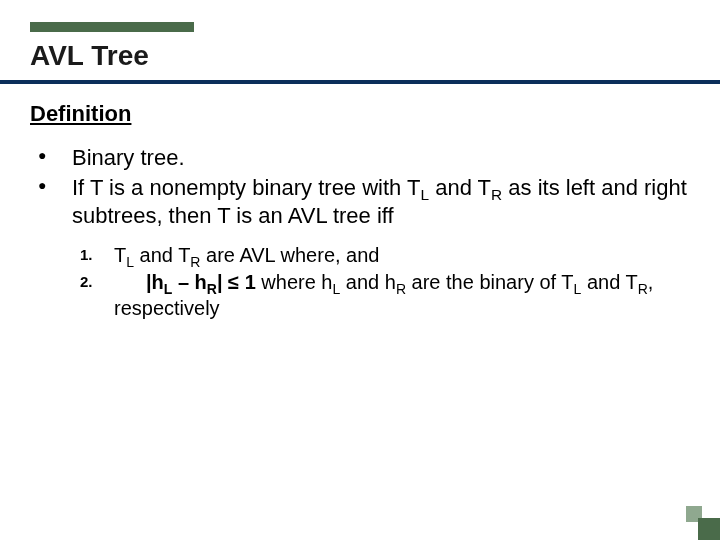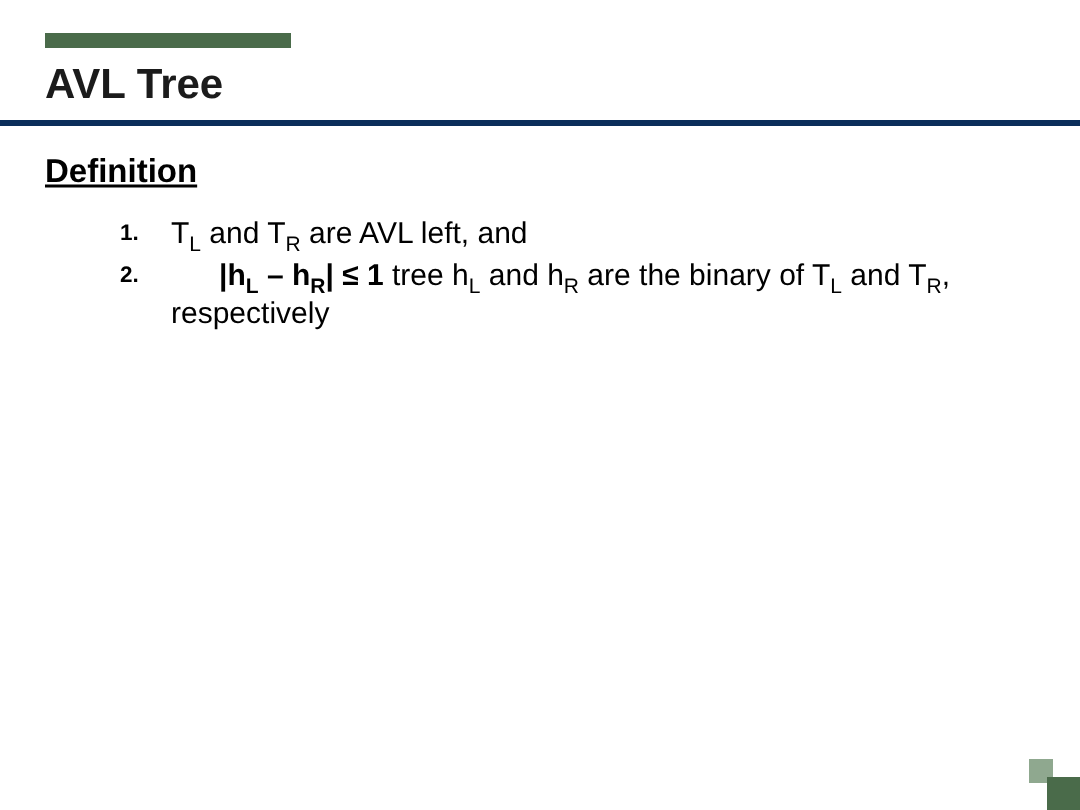--- a/index.html
+++ b/index.html
@@ -123,29 +123,37 @@
 
   <div class="title-row">
     <div class="title-accent"></div>
     <div class="title-text">AVL Tree</div>
     <div class="title-rule"></div>
   </div>
 
   <div class="body">
     <div class="def-heading">Definition</div>
 
+    <ul class="bullet-list">
+      <li>
+        <span>Binary tree.</span>
+      </li>
+      <li>
+        <span>If T is a nonempty binary tree with T</span><sub>L</sub><span> and T</span><sub>R</sub><span> as its left and right subtrees, then T is an AVL tree iff</span>
+      </li>
+    </ul>
 
     <ol class="num-list">
       <li>
         <span class="num-marker">1.</span>
-        <span>T</span><sub>L</sub><span> and T</span><sub>R</sub><span> are AVL left, and</span>
+        <span>T</span><sub>L</sub><span> and T</span><sub>R</sub><span> are AVL where, and</span>
       </li>
       <li>
         <span class="num-marker">2.</span>
-        <span class="b"><span>|h</span><sub>L</sub><span> – h</span><sub>R</sub><span>| </span><span>≤</span><span> 1</span></span><span> tree h</span><sub>L</sub><span> and h</span><sub>R</sub><span> are the binary of T</span><sub>L</sub><span> and T</span><sub>R</sub><span>, respectively</span>
+        <span class="b"><span>|h</span><sub>L</sub><span> – h</span><sub>R</sub><span>| </span><span>≤</span><span> 1</span></span><span> where h</span><sub>L</sub><span> and h</span><sub>R</sub><span> are the binary of T</span><sub>L</sub><span> and T</span><sub>R</sub><span>, respectively</span>
       </li>
     </ol>
   </div>
 
   <div class="corner">
     <div class="sq2"></div>
     <div class="sq1"></div>
   </div>
 </div>
 

